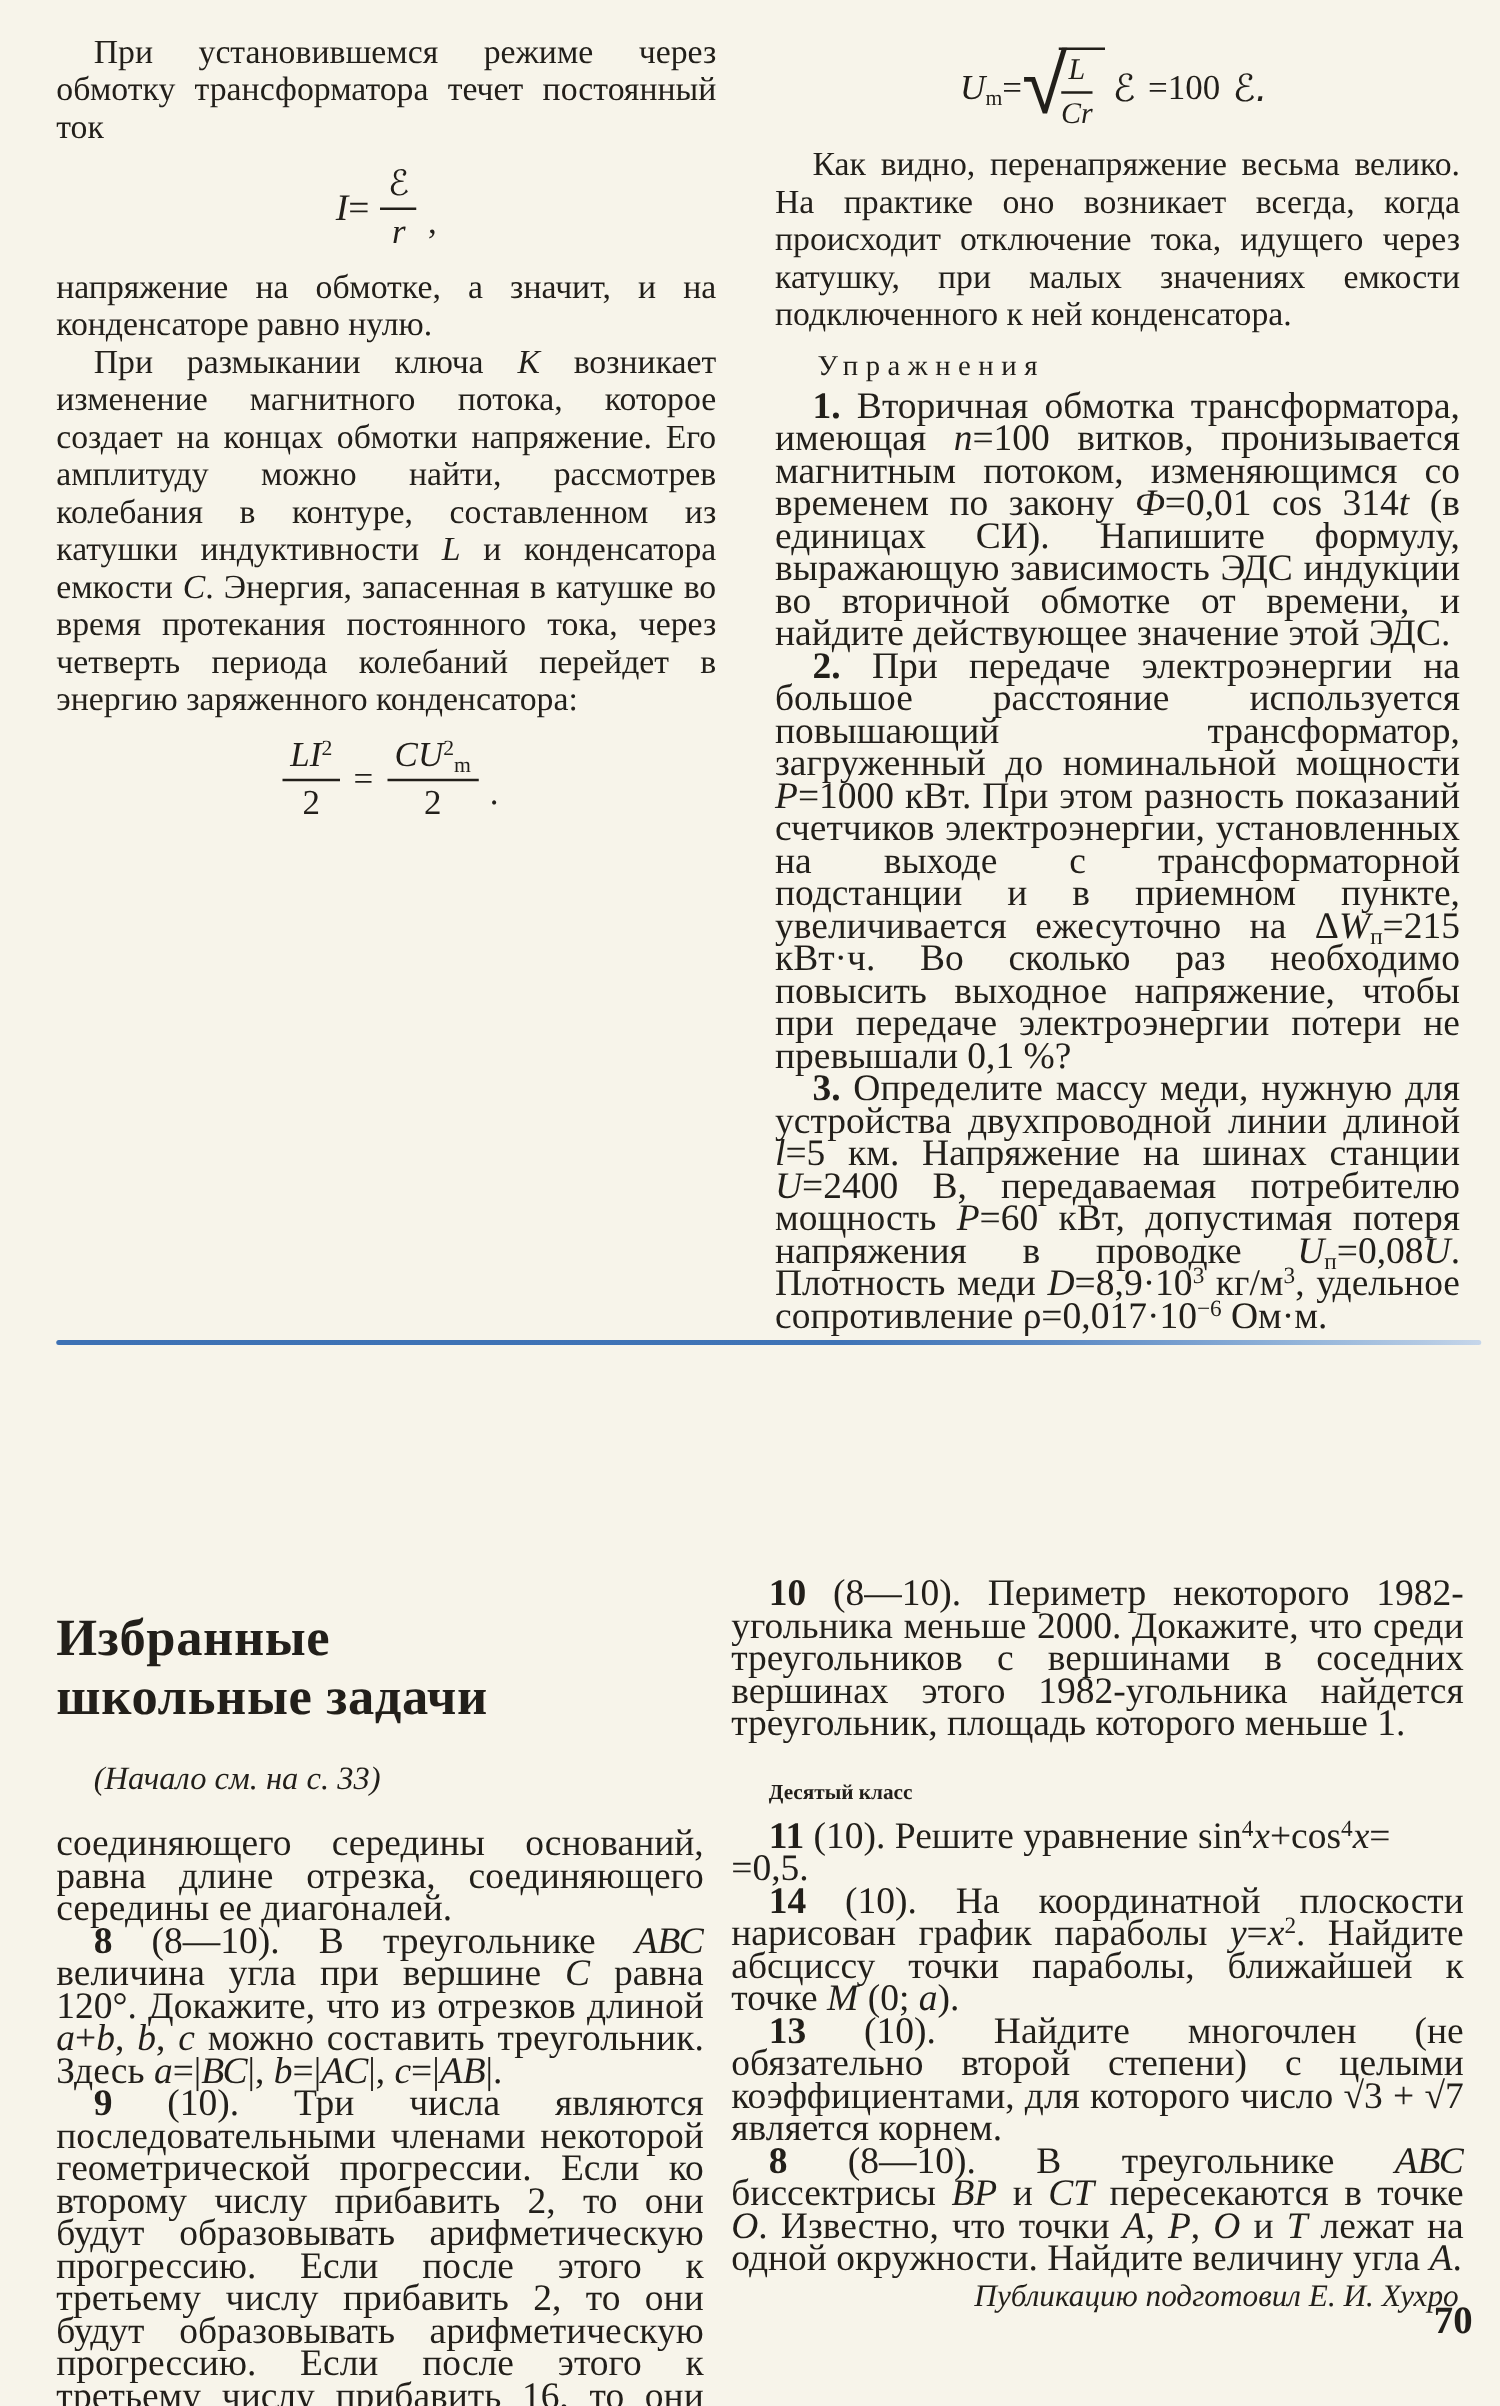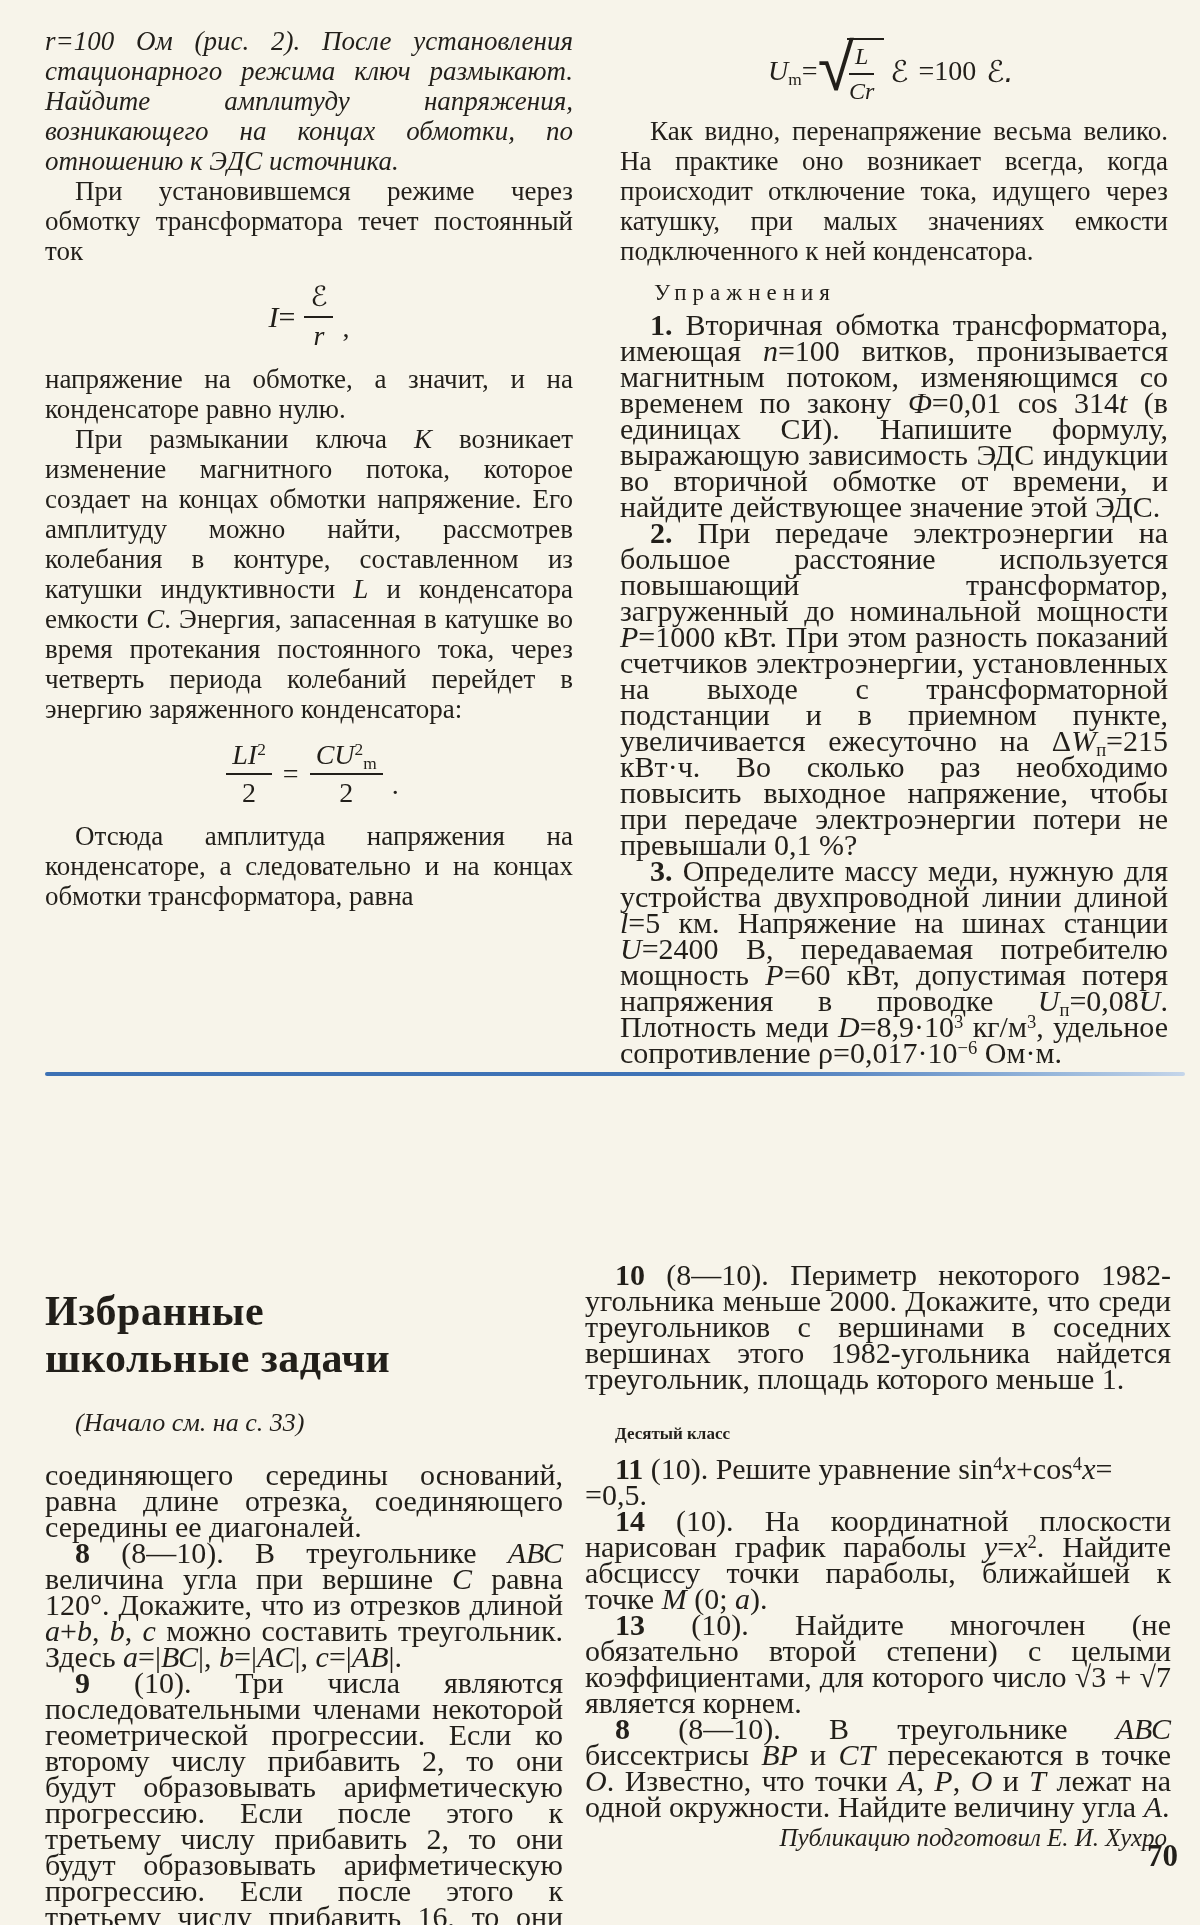--- a/index.html
+++ b/index.html
@@ -59,21 +59,20 @@
     position:absolute;top:1838px;right:22px;
     font-size:31px;font-weight:bold;
   }
 </style>
 </head>
 <body>
 
 <div class="page">
 
   <section class="col top-left">
-    <p class="body-lg italic">r=100 Ом (рис. 2). После установления стационарного режима ключ размыкают. Найдите амплитуду напряжения, возникающего на концах обмотки, по отношению к ЭДС источника.</p>
     <p class="body-lg indent">При установившемся режиме через обмотку трансформатора течет постоянный ток</p>
 
     <div class="formula">
       <span class="f-current-lhs"><i>I</i>=</span>
       <span class="frac">
         <span class="num scr">ℰ</span>
         <span class="den"><i>r</i></span>
       </span>
       <span class="f-tail">,</span>
     </div>
@@ -87,21 +86,20 @@
         <span class="den">2</span>
       </span>
       <span class="f-eq">=</span>
       <span class="frac">
         <span class="num"><i>CU</i><sup>2</sup><sub>m</sub></span>
         <span class="den">2</span>
       </span>
       <span class="f-tail">.</span>
     </div>
 
-    <p class="body-lg indent">Отсюда амплитуда напряжения на конденсаторе, а следовательно и на концах обмотки трансформатора, равна</p>
   </section>
 
   <section class="col top-right">
     <div class="formula formula-um">
       <span><i>U</i><sub>m</sub>=</span>
       <span class="rad-sign">√</span>
       <span class="rad-box">
         <span class="frac">
           <span class="num"><i>L</i></span>
           <span class="den"><i>Cr</i></span>

